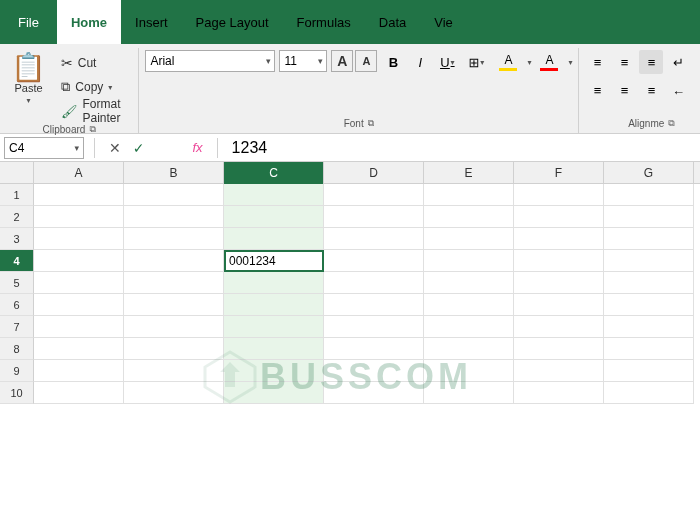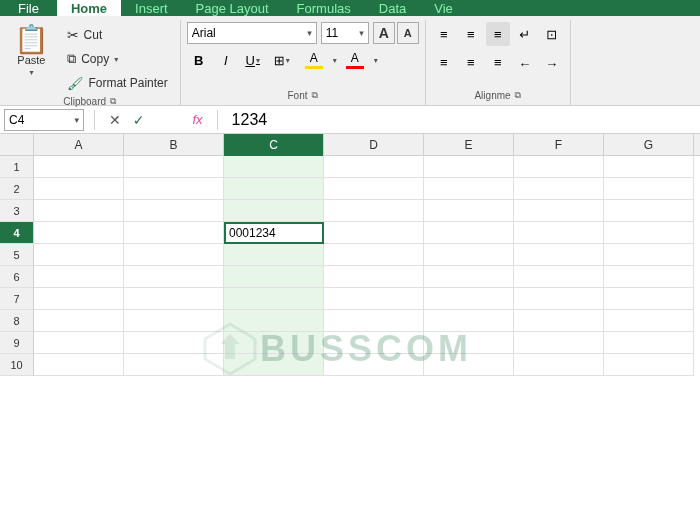--- a/index.html
+++ b/index.html
@@ -3,34 +3,34 @@
   <meta charset="utf-8">
   <style>
     * { margin: 0; padding: 0; box-sizing: border-box; }
     body { font-family: 'Segoe UI', Arial, sans-serif; font-size: 12px; background: #fff; width: 700px; height: 527px; overflow: hidden; }
 
     
     .menu-bar {
       display: flex;
       align-items: stretch;
       background: #217346;
-      height: 16px;
+      height: 44px;
     }
     .menu-file {
       background: #217346;
       color: white;
       padding: 0 18px;
       display: flex;
       align-items: center;
       font-size: 13px;
       font-weight: 500;
       cursor: pointer;
     }
     .menu-item {
-      color: #86efac;
+      color: #000000;
       padding: 0 14px;
       display: flex;
       align-items: center;
       font-size: 13px;
       cursor: pointer;
     }
     .menu-item.active {
       background: white;
       color: #217346;
       font-weight: 600;
@@ -112,21 +112,21 @@
       font-size: 12px;
       color: #333;
     }
     .icon-scissors { font-size: 14px; }
     .icon-copy { font-size: 13px; }
     .icon-painter { font-size: 13px; color: #217346; }
 
     
     .font-group-content {
       display: flex;
-      flex-direction: column;
+      flex-direction: row;
       gap: 4px;
     }
     .font-row1 {
       display: flex;
       align-items: center;
       gap: 4px;
     }
     .font-name-box {
       width: 130px;
       height: 22px;

